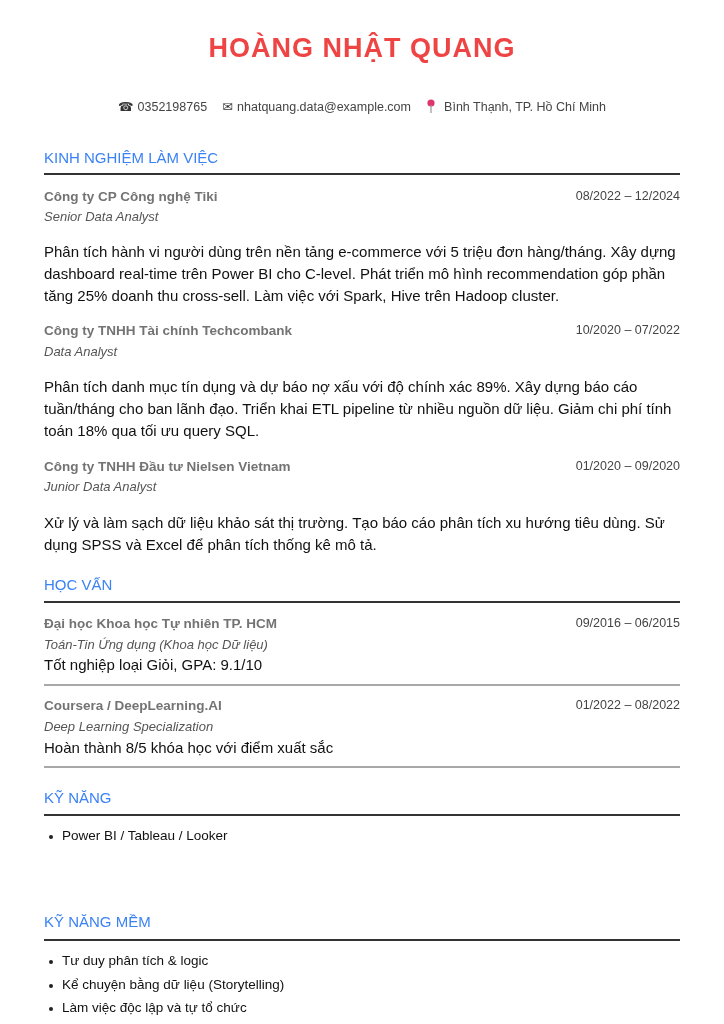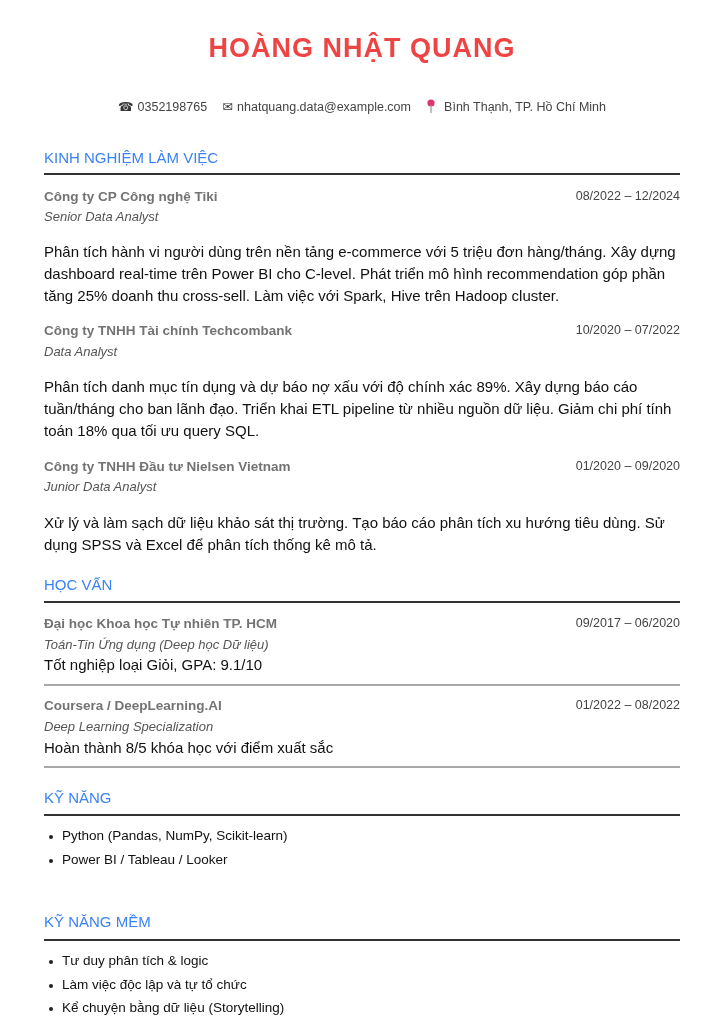--- a/index.html
+++ b/index.html
@@ -103,42 +103,41 @@
     <div class="entry-date" style="top:459px">01/2020 – 09/2020</div>
     <div class="entry-role" style="top:479px">Junior Data Analyst</div>
     <div class="entry-desc" style="top:512px">Xử lý và làm sạch dữ liệu khảo sát thị trường. Tạo báo cáo phân tích xu hướng tiêu dùng. Sử dụng SPSS và Excel để phân tích thống kê mô tả.</div>
   </div>
 
   <h2 class="section-title" style="top:576px">HỌC VẤN</h2>
   <div class="section-rule" style="top:601px"></div>
 
   <div>
     <div class="entry-title" style="top:616px">Đại học Khoa học Tự nhiên TP. HCM</div>
-    <div class="entry-date" style="top:616px">09/2017 – 06/2020</div>
-    <div class="entry-role" style="top:637px">Toán-Tin Ứng dụng (Deep học Dữ liệu)</div>
+    <div class="entry-date" style="top:616px">09/2016 – 06/2015</div>
+    <div class="entry-role" style="top:637px">Toán-Tin Ứng dụng (Khoa học Dữ liệu)</div>
     <div class="entry-note" style="top:656px">Tốt nghiệp loại Giỏi, GPA: 9.1/10</div>
   </div>
   <div class="item-rule" style="top:684px"></div>
 
   <div>
     <div class="entry-title" style="top:698px">Coursera / DeepLearning.AI</div>
     <div class="entry-date" style="top:698px">01/2022 – 08/2022</div>
     <div class="entry-role" style="top:719px">Deep Learning Specialization</div>
     <div class="entry-note" style="top:739px">Hoàn thành 8/5 khóa học với điểm xuất sắc</div>
   </div>
   <div class="item-rule" style="top:766px"></div>
 
   <h2 class="section-title" style="top:789px">KỸ NĂNG</h2>
   <div class="section-rule" style="top:814px"></div>
   <ul class="bullets" style="top:824px">
-    <li>Python (Pandas, NumPy, Scikit-learn)</li>
     <li>Power BI / Tableau / Looker</li>
   </ul>
 
   <h2 class="section-title" style="top:913px">KỸ NĂNG MỀM</h2>
   <div class="section-rule" style="top:939px"></div>
   <ul class="bullets" style="top:949px">
     <li>Tư duy phân tích &amp; logic</li>
+    <li>Kể chuyện bằng dữ liệu (Storytelling)</li>
     <li>Làm việc độc lập và tự tổ chức</li>
-    <li>Kể chuyện bằng dữ liệu (Storytelling)</li>
   </ul>
 
 </div>
 
 </body></html>

